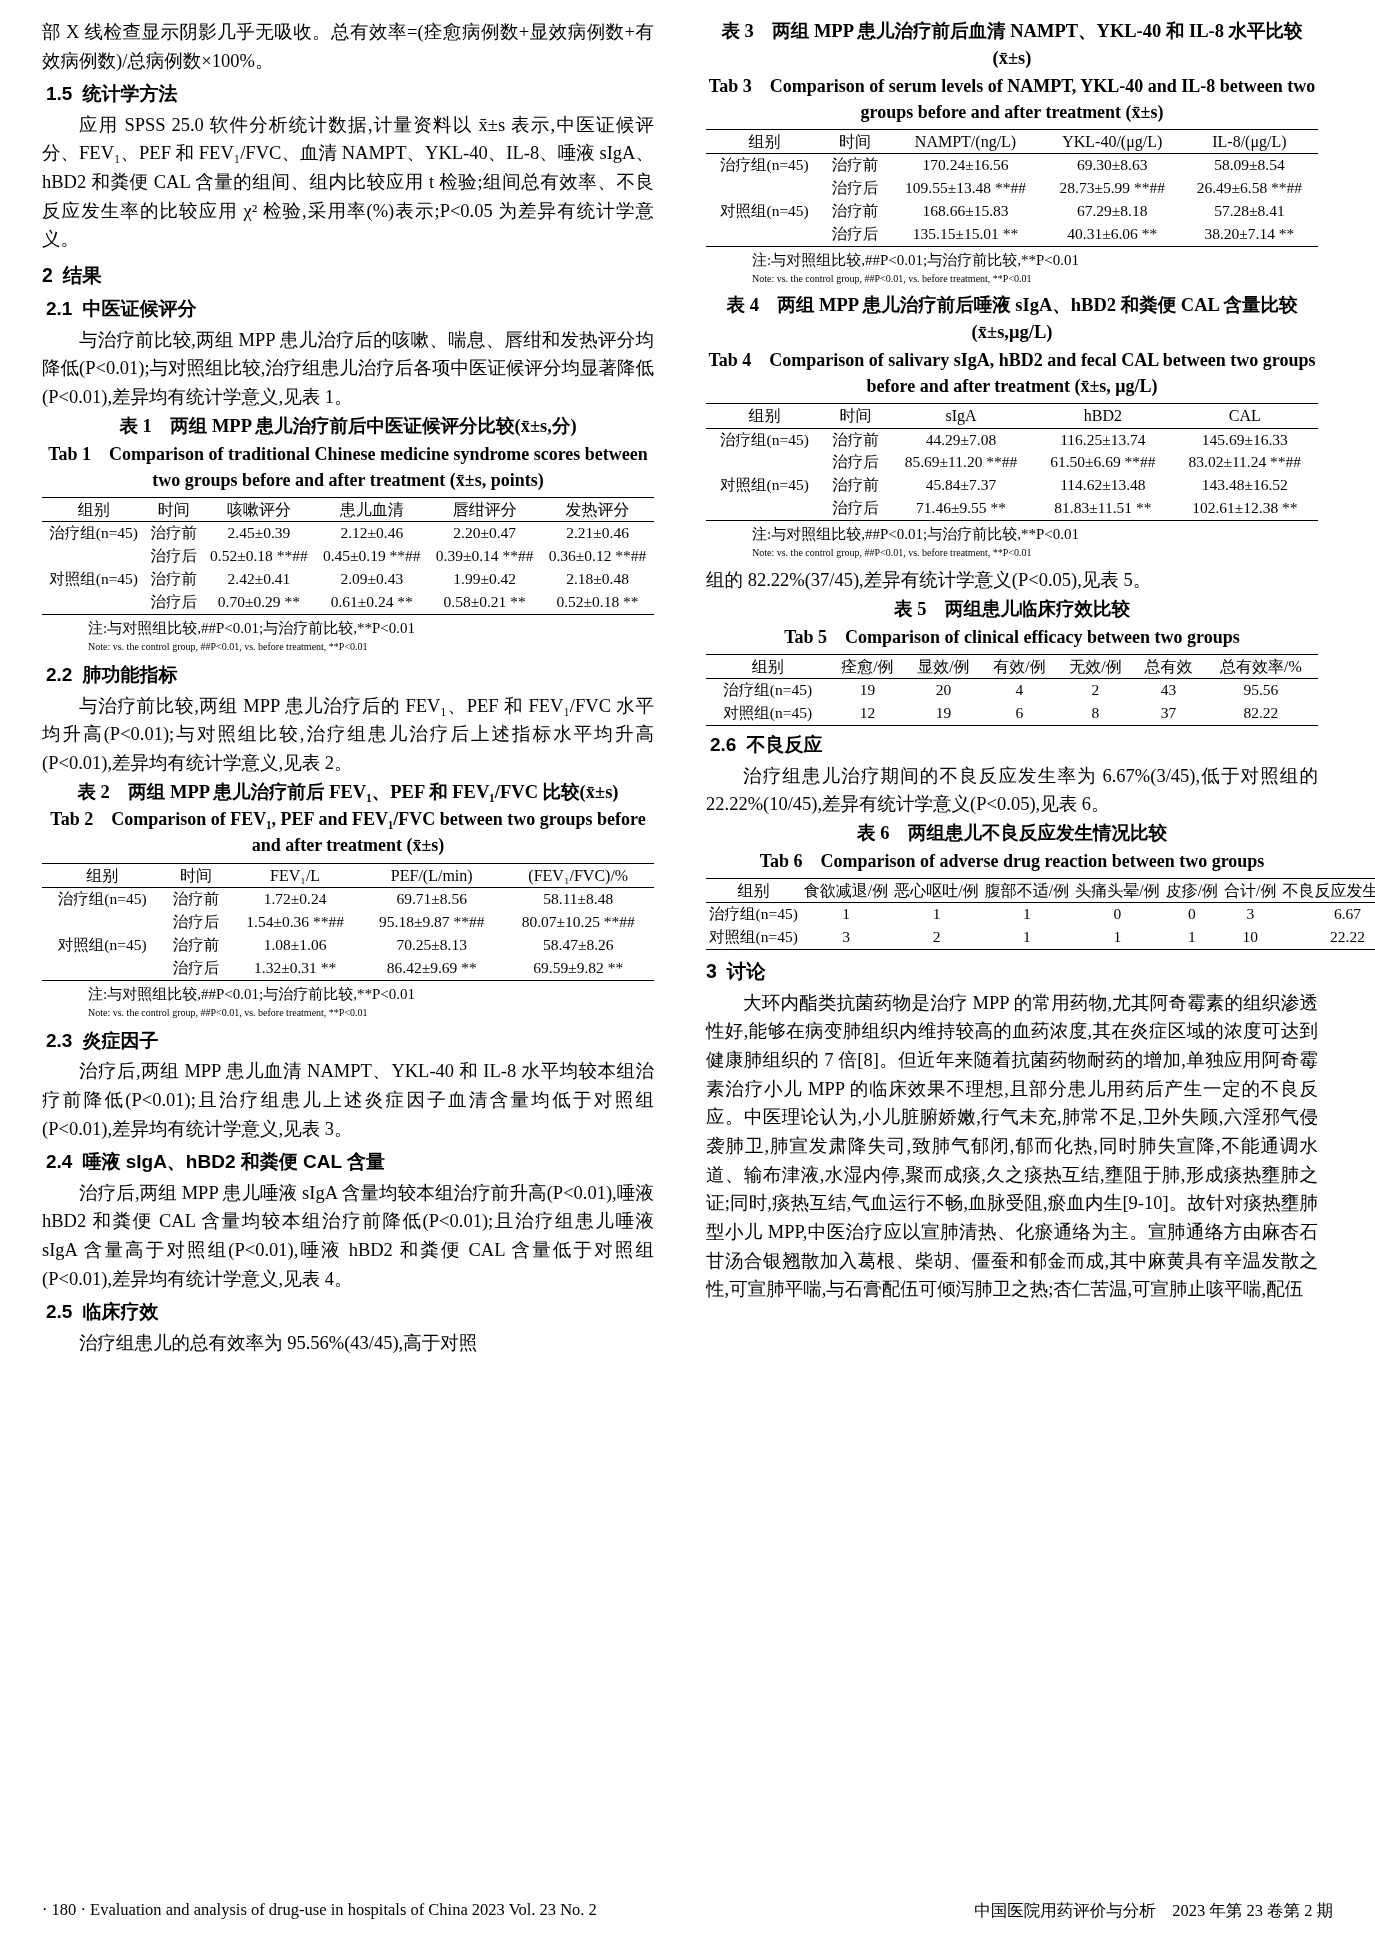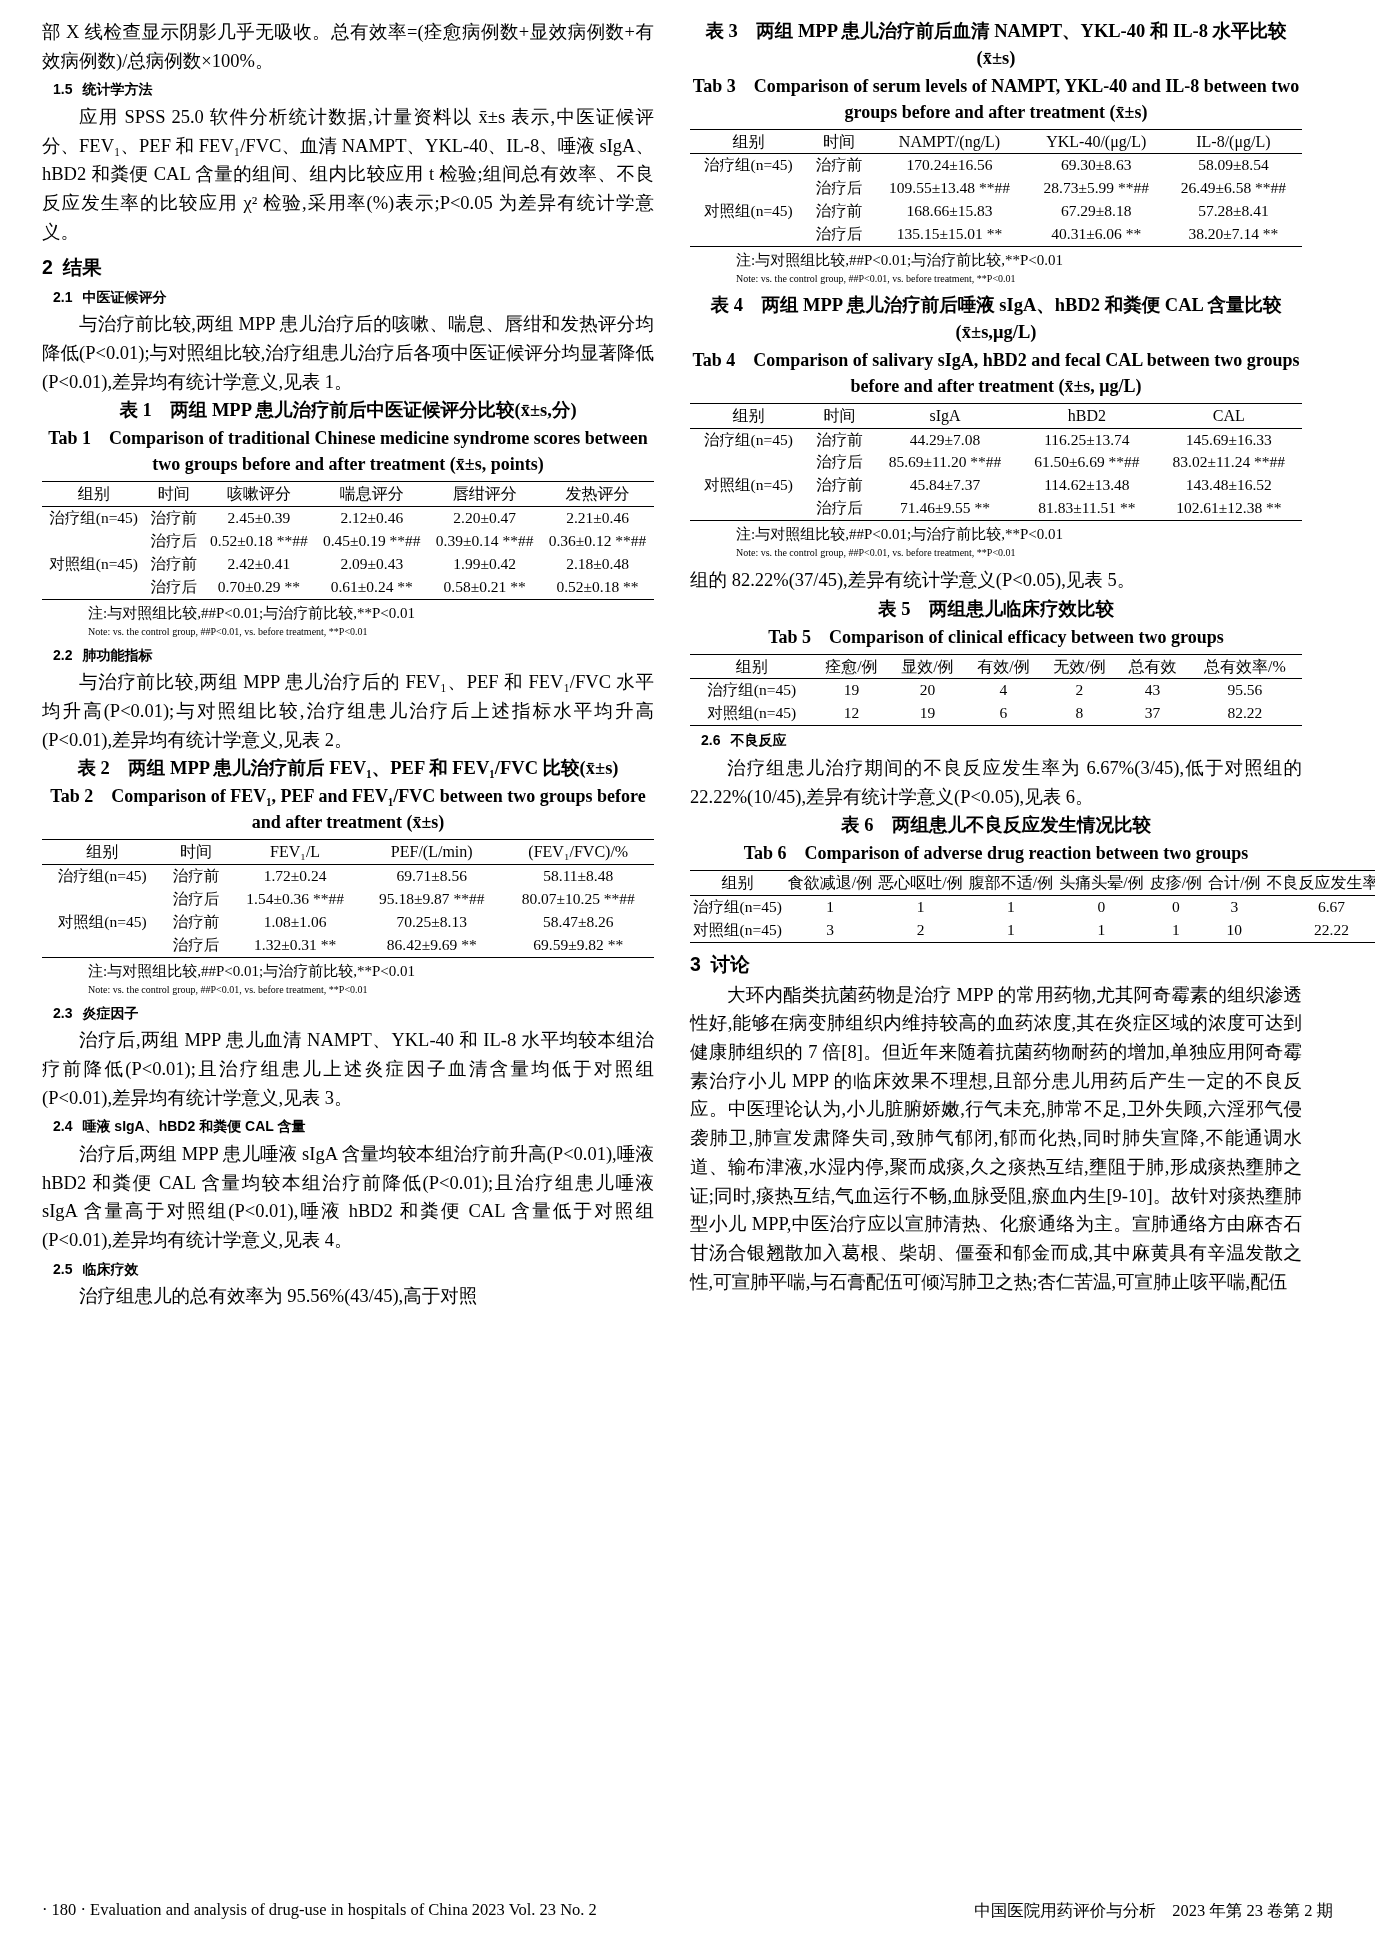--- a/index.html
+++ b/index.html
@@ -12,42 +12,42 @@
   }
   .page{
     position:absolute;
     left:0;top:0;
     width:1375px;height:1940px;
     box-sizing:border-box;
     padding:18px 42px 0 42px;
   }
   .cols{
     display:flex;
-    gap:36px;
+    gap:52px;
     height:1830px;
   }
   .col{
     width:612px;
     font-size:18.5px;
     line-height:1.55;
     text-align:justify;
   }
   p{margin:0;}
   .para{ text-indent:2em; margin:0 0 1px 0;}
   .noind{text-indent:0;}
   h2.sec{
     font-size:19.5px;
     font-weight:bold;
     margin:6px 0 2px 0;
     font-family:"Liberation Sans", sans-serif;
   }
   h3.sub{
-    font-size:14px;
+    font-size:19px;
     font-weight:bold;
-    margin:4px 0 2px 11px;
+    margin:4px 0 2px 4px;
     font-family:"Liberation Sans", sans-serif;
   }
   .sec-num{margin-right:10px;}
   .tbl-title{
     text-align:center;
     font-weight:bold;
     font-size:18.5px;
     margin:0 0 0 0;
     line-height:1.45;
   }
@@ -131,21 +131,21 @@
 
       <p class="tbl-title">表 1　两组 MPP 患儿治疗前后中医证候评分比较(x̄±s,分)</p>
       <p class="tbl-title-en">Tab 1　Comparison of traditional Chinese medicine syndrome scores between two groups before and after treatment (x̄±s, points)</p>
 
       <table class="data">
         <thead>
           <tr>
             <th class="lft">组别</th>
             <th class="lft">时间</th>
             <th>咳嗽评分</th>
-            <th>喘息评分</th>
+            <th>患儿血清</th>
             <th>唇绀评分</th>
             <th>发热评分</th>
           </tr>
         </thead>
         <tbody>
           <tr>
             <td class="lft">治疗组(n=45)</td>
             <td class="lft">治疗前</td>
             <td>2.45±0.39</td>
             <td>2.12±0.46</td>

